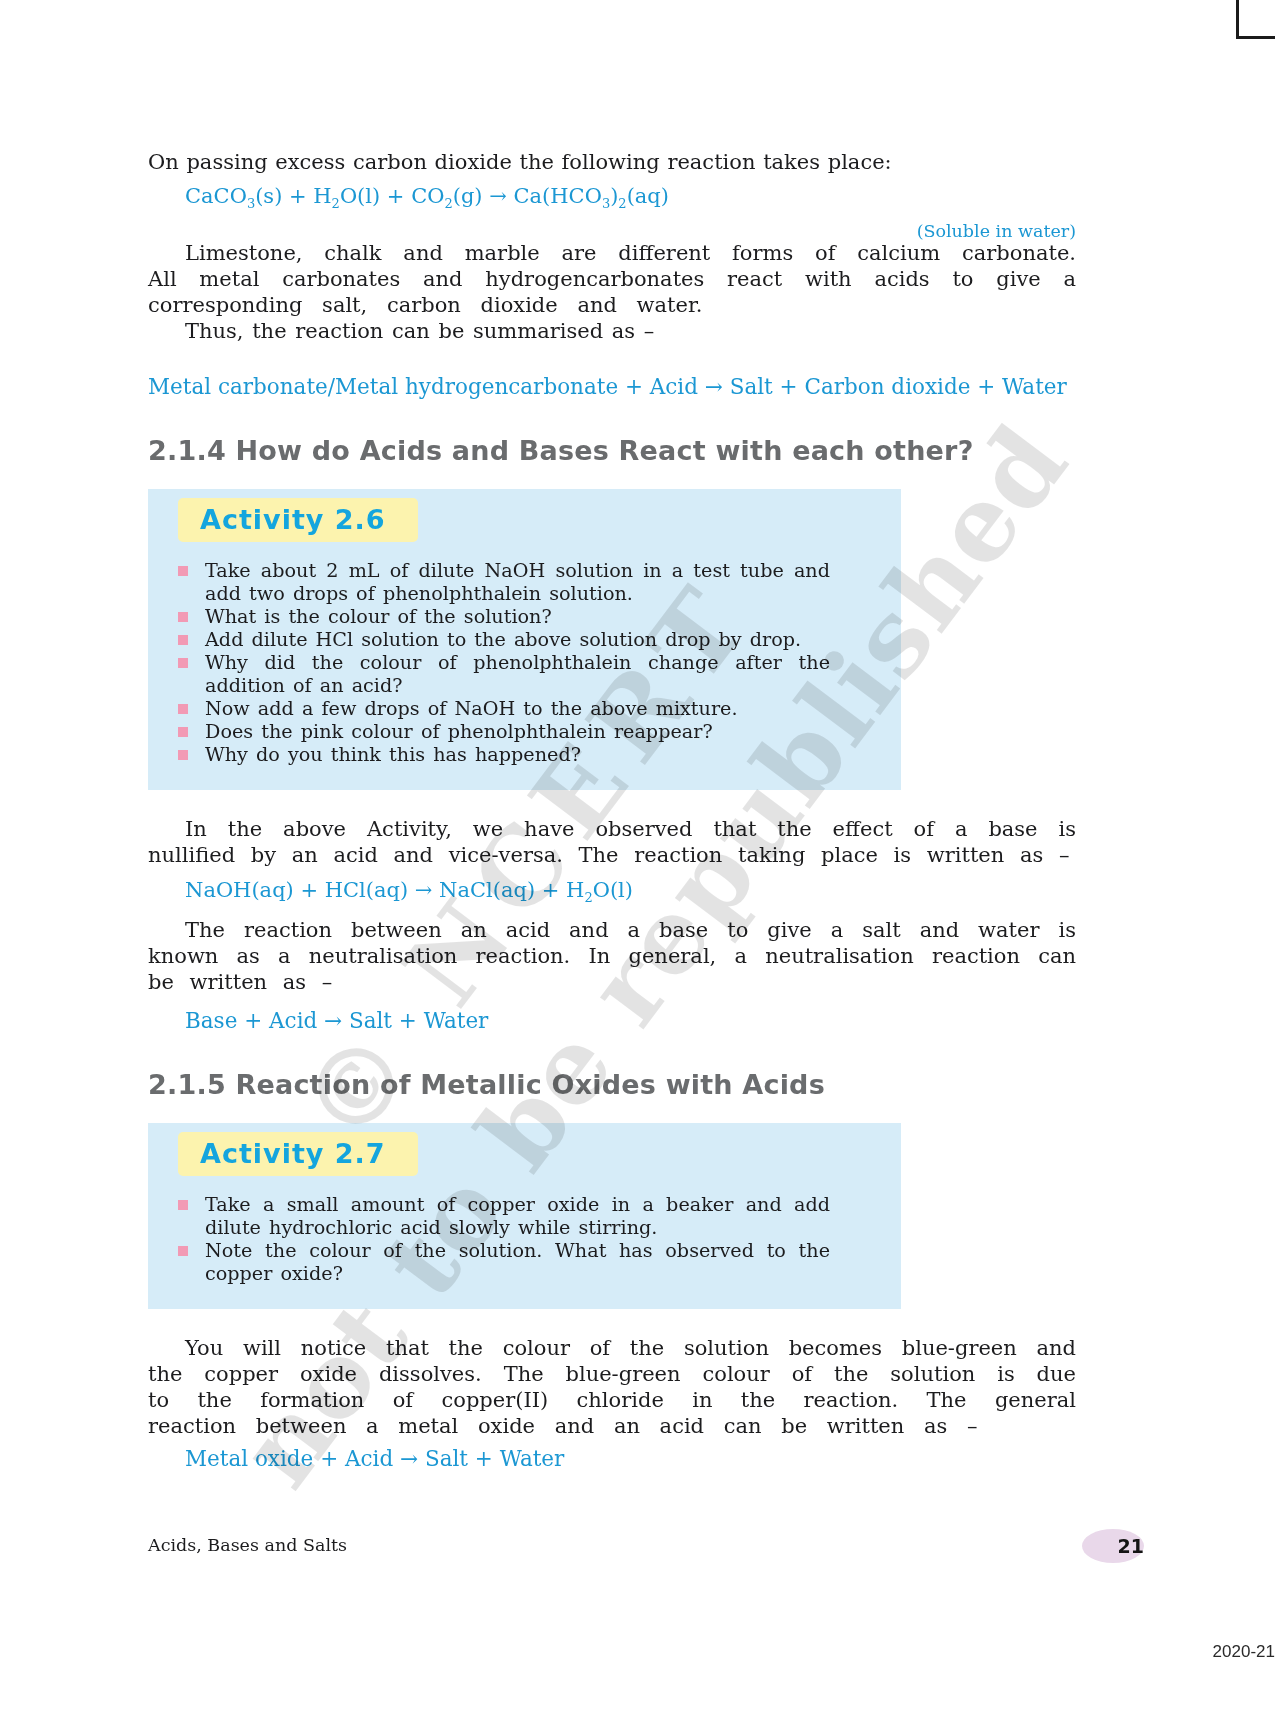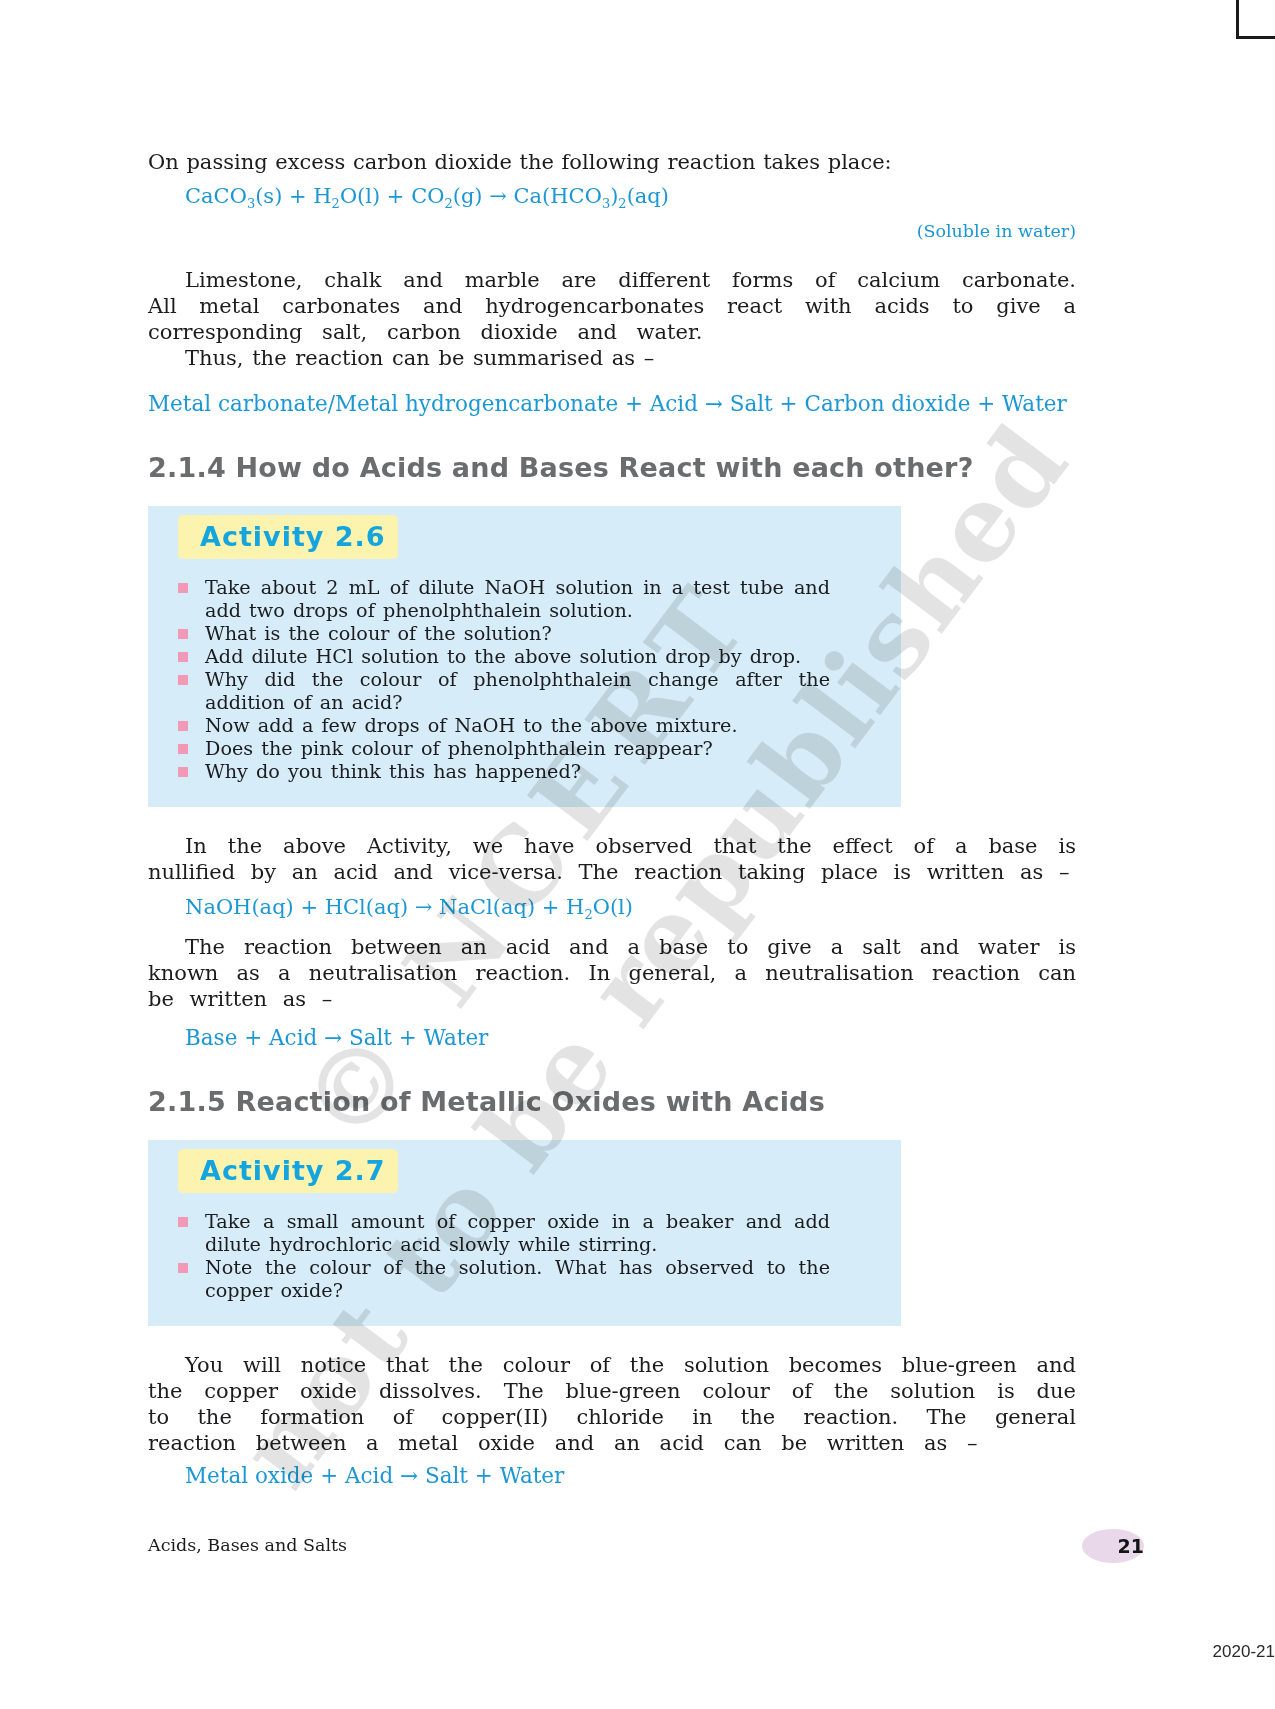--- a/index.html
+++ b/index.html
@@ -22,23 +22,23 @@
     overflow:hidden;
   }
   .content{position:absolute;left:148px;top:150px;width:928px;}
   p{margin:0;}
   .body{font-size:21px;line-height:25.8px;text-align:justify;word-spacing:9px;}
   .indent{text-indent:37px;}
   .eq{color:var(--blue);font-size:21px;line-height:26px;}
   sub{font-size:0.62em;}
   .eq-caco3{margin:7px 0 0 37px;}
   .soluble{color:var(--blue);font-size:17.5px;margin:4px 0 0 322px;text-align:right;}
-  .p-limestone{margin-top:27px;word-spacing:13px;}
+  .p-limestone{word-spacing:13px;}
   .p-thus{margin-top:1px;text-align:left;word-spacing:2px;}
-  .eq-summary{margin-top:19px;font-size:21.5px;white-space:nowrap;}
+  .eq-summary{margin-top:29px;font-size:21.5px;white-space:nowrap;}
   .section-heading{
     font-family:"DejaVu Sans", sans-serif;
     font-weight:bold;
     color:var(--heading_gray);
     font-size:27px;line-height:31px;
     letter-spacing:0.2px;
     margin:35px 0 0 0;
   }
   .activity-box{
     margin-top:23px;
@@ -47,21 +47,21 @@
     background:var(--box_blue);
     padding:9px 53px 24px 30px;
   }
   .activity-label{
     display:inline-block;
     background:var(--label_yellow);
     color:var(--label_blue);
     font-family:"DejaVu Sans", sans-serif;
     font-weight:bold;
     font-size:27px;line-height:27px;
-    padding:8px 12px 9px 22px;
+    padding:8px 32px 9px 22px;
     border-radius:5px;
     letter-spacing:1px;
   }
   .bullets{margin:17px 18px 0 27px;}
   .bullet-item{
     position:relative;
     font-size:19.2px;line-height:23px;
     text-align:justify;word-spacing:2px;
   }
   .bullet-square{

